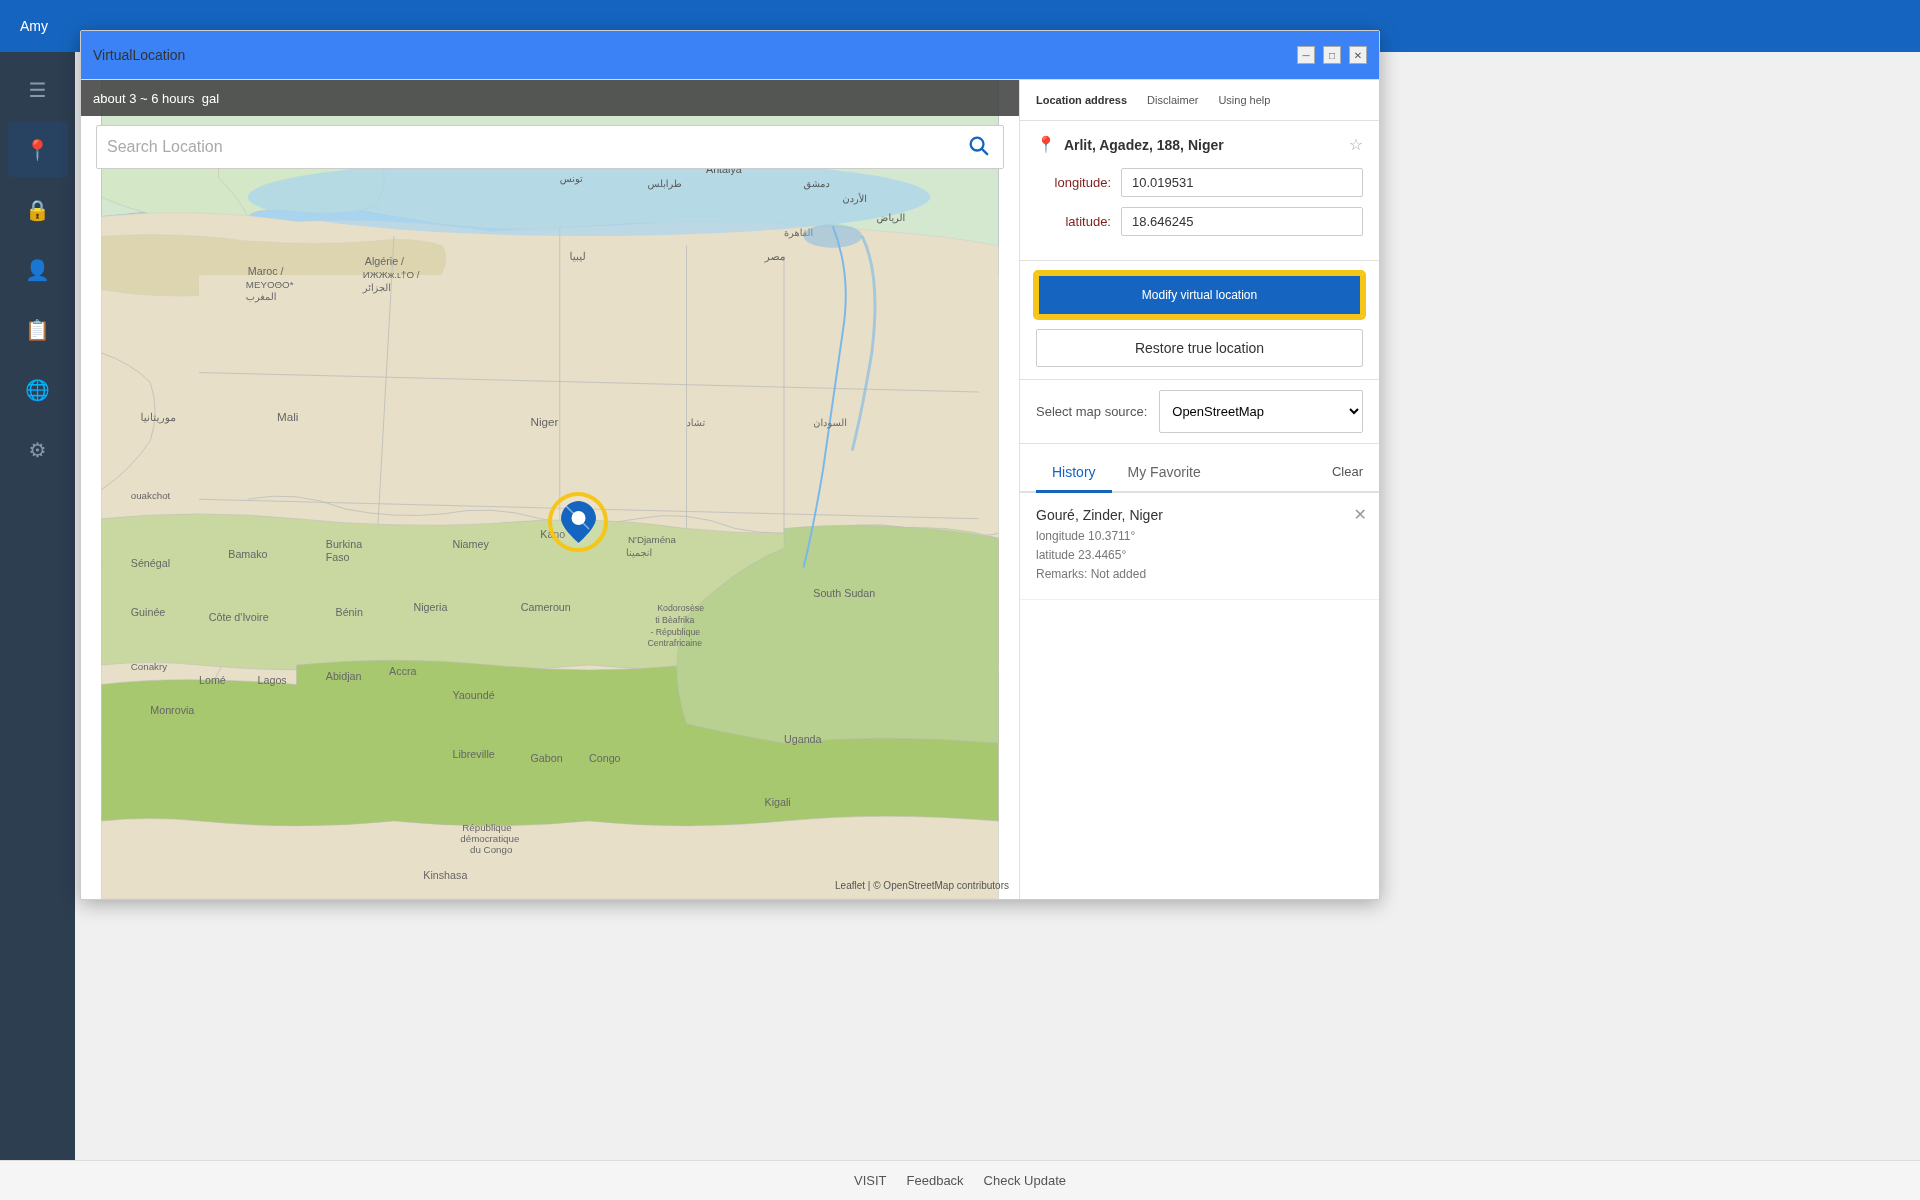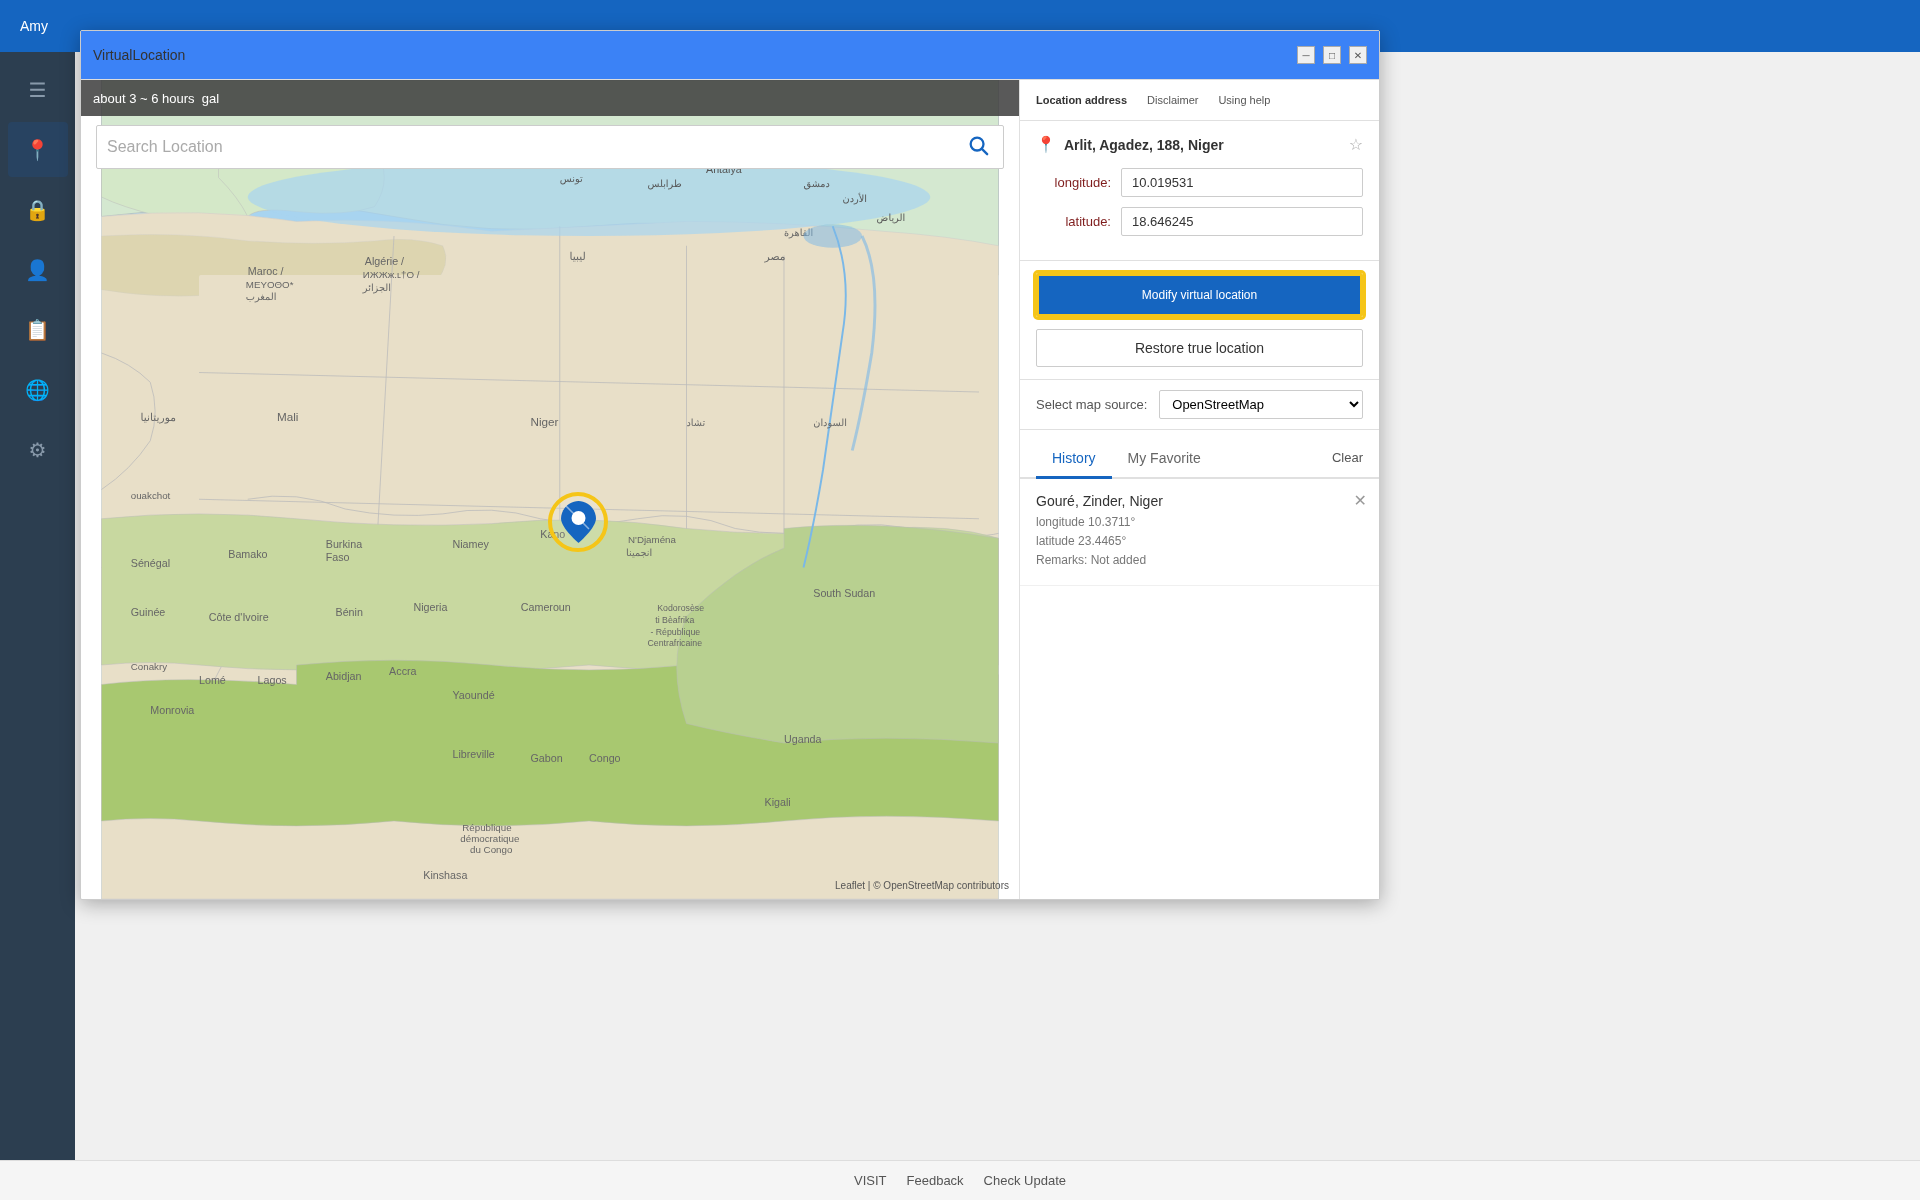--- a/index.html
+++ b/index.html
@@ -263,21 +263,21 @@
     }
 
     .map-source-label {
       font-size: 13px;
       color: #555;
     }
 
     .map-source-select {
       flex: 1;
       border: 1px solid #ccc;
-      padding: 5px 8px;
+      padding: 12px 8px;
       font-size: 13px;
       background: white;
       cursor: pointer;
       border-radius: 2px;
     }
 
     .history-tabs {
       display: flex;
       align-items: flex-start;
       padding: 12px 16px 0;

